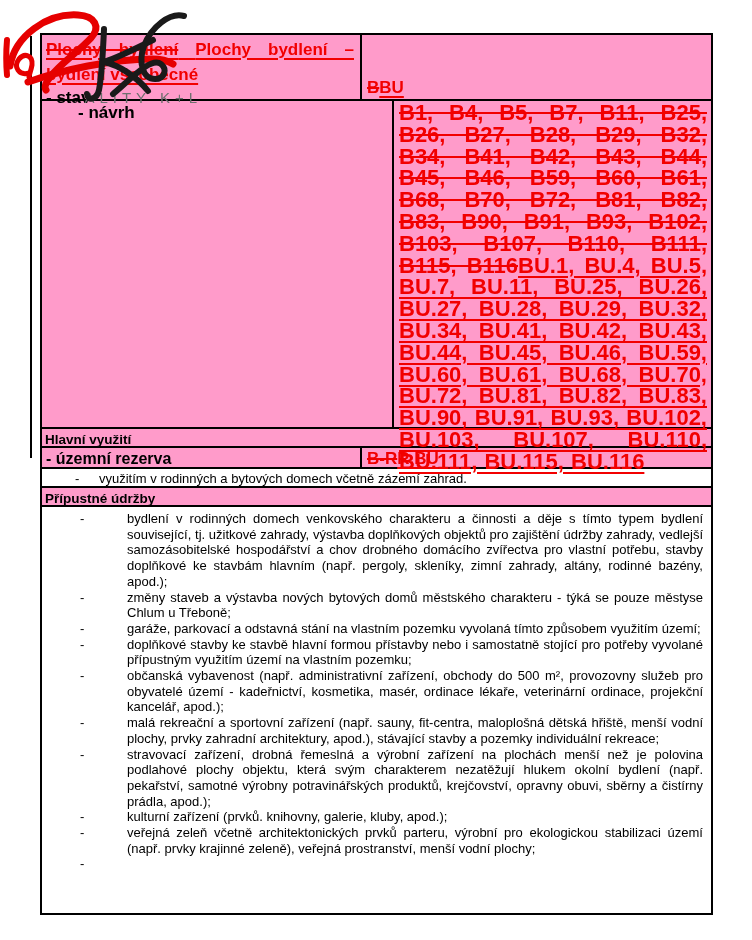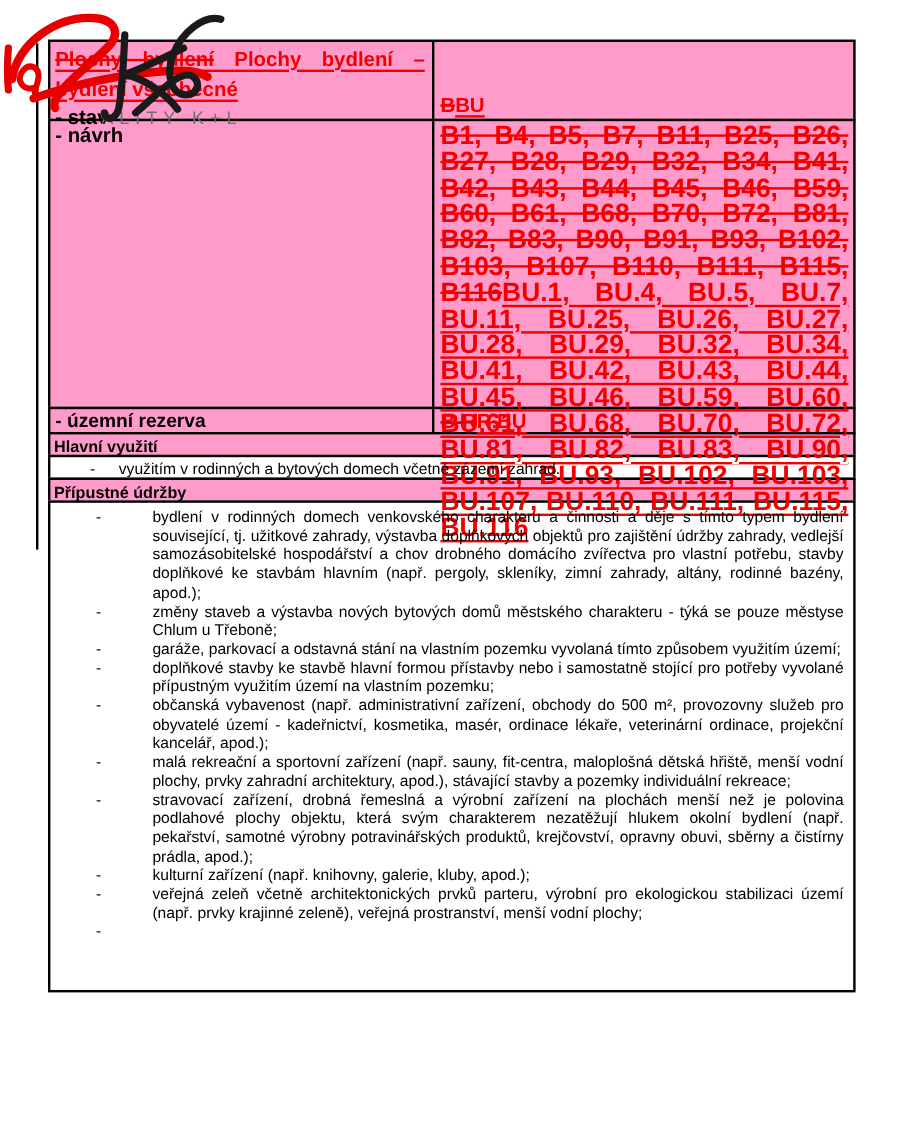--- a/index.html
+++ b/index.html
@@ -14,21 +14,21 @@
   
   .doc{position:absolute;left:40px;top:33px;width:673px;}
   .box{border:2px solid #000;margin-top:-2px;background:#fff;box-sizing:border-box;}
   .box:first-child{margin-top:0;}
   .pinkbg{background:#ff9bca;}
   
   .trow{display:flex;}
   .cell-l{width:320px;box-sizing:border-box;border-right:2px solid #000;padding:2px 6px 0 4px;}
   .cell-r{flex:1;box-sizing:border-box;padding:1px 4px 0 5px;}
   .row-a{height:68px;}
-  .row-b{height:242px;}
+  .row-b{height:330px;padding-left:32px;}
   .row-c{height:23px;}
   
   .heading{
     font-size:17px;line-height:25px;font-weight:bold;color:#f20000;
     text-align:justify;
     text-decoration:underline;text-decoration-color:#f20000;text-decoration-thickness:2px;text-underline-offset:3px;
   }
   .strike{text-decoration:line-through;text-decoration-thickness:2px;}
   .ins{text-decoration:underline;text-decoration-thickness:2px;text-underline-offset:3px;}
   .label{font-size:17px;font-weight:bold;color:#000;white-space:nowrap;}
@@ -77,51 +77,51 @@
 
     <div class="box pinkbg trow row-b">
       <div class="cell-l">
         <div class="label">- návrh</div>
       </div>
       <div class="cell-r">
         <div class="codes"><span class="strike">B1, B4, B5, B7, B11, B25, B26, B27, B28, B29, B32, B34, B41, B42, B43, B44, B45, B46, B59, B60, B61, B68, B70, B72, B81, B82, B83, B90, B91, B93, B102, B103, B107, B110, B111, B115, B116</span><span class="ins">BU.1, BU.4, BU.5, BU.7, BU.11, BU.25, BU.26, BU.27, BU.28, BU.29, BU.32, BU.34, BU.41, BU.42, BU.43, BU.44, BU.45, BU.46, BU.59, BU.60, BU.61, BU.68, BU.70, BU.72, BU.81, BU.82, BU.83, BU.90, BU.91, BU.93, BU.102, BU.103, BU.107, BU.110, BU.111, BU.115, BU.116</span></div>
       </div>
     </div>
 
+    <div class="box pinkbg bar"><span>Hlavní využití</span></div>
+
     <div class="box pinkbg trow row-c">
       <div class="cell-l">
         <div class="label" style="font-size:16px;">- územní rezerva</div>
       </div>
       <div class="cell-r">
         <div class="code-rez"><span class="strike">B-R</span><span class="ins">R.BU</span></div>
       </div>
     </div>
-
-    <div class="box pinkbg bar"><span>Hlavní využití</span></div>
     <div class="box single-row items-single">
   <div class="item"><span class="dash">-</span><span>využitím v rodinných a bytových domech včetně zázemí zahrad.</span></div>
 </div>
 
     <div class="box pinkbg bar"><span>Přípustné údržby</span></div>
     <div class="box content items-main">
   <div class="item"><span class="dash">-</span><span>bydlení v rodinných domech venkovského charakteru a činnosti a děje s tímto typem bydlení související, tj. užitkové zahrady, výstavba doplňkových objektů pro zajištění údržby zahrady, vedlejší samozásobitelské hospodářství a chov drobného domácího zvířectva pro vlastní potřebu, stavby doplňkové ke stavbám hlavním (např. pergoly, skleníky, zimní zahrady, altány, rodinné bazény, apod.);</span></div>
 
   <div class="item"><span class="dash">-</span><span>změny staveb a výstavba nových bytových domů městského charakteru - týká se pouze městyse Chlum u Třeboně;</span></div>
 
   <div class="item"><span class="dash">-</span><span>garáže, parkovací a odstavná stání na vlastním pozemku vyvolaná tímto způsobem využitím území;</span></div>
 
   <div class="item"><span class="dash">-</span><span>doplňkové stavby ke stavbě hlavní formou přístavby nebo i samostatně stojící pro potřeby vyvolané přípustným využitím území na vlastním pozemku;</span></div>
 
   <div class="item"><span class="dash">-</span><span>občanská vybavenost (např. administrativní zařízení, obchody do 500 m², provozovny služeb pro obyvatelé území - kadeřnictví, kosmetika, masér, ordinace lékaře, veterinární ordinace, projekční kancelář, apod.);</span></div>
 
   <div class="item"><span class="dash">-</span><span>malá rekreační a sportovní zařízení (např. sauny, fit-centra, maloplošná dětská hřiště, menší vodní plochy, prvky zahradní architektury, apod.), stávající stavby a pozemky individuální rekreace;</span></div>
 
   <div class="item"><span class="dash">-</span><span>stravovací zařízení, drobná řemeslná a výrobní zařízení na plochách menší než je polovina podlahové plochy objektu, která svým charakterem nezatěžují hlukem okolní bydlení (např. pekařství, samotné výrobny potravinářských produktů, krejčovství, opravny obuvi, sběrny a čistírny prádla, apod.);</span></div>
 
-  <div class="item"><span class="dash">-</span><span>kulturní zařízení (např. knihovny, galerie, kluby, apod.);</span></div>
+  <div class="item"><span class="dash">-</span><span>kulturní zařízení (prvků. knihovny, galerie, kluby, apod.);</span></div>
 
   <div class="item"><span class="dash">-</span><span>veřejná zeleň včetně architektonických prvků parteru, výrobní pro ekologickou stabilizaci území (např. prvky krajinné zeleně), veřejná prostranství, menší vodní plochy;</span></div>
 
   <div class="item"><span class="dash">-</span></div>
 </div>
 
   </div>
 
   <svg class="sig" width="210" height="125" viewBox="0 0 210 125">
     <g fill="none" stroke-linecap="round" stroke-linejoin="round">

